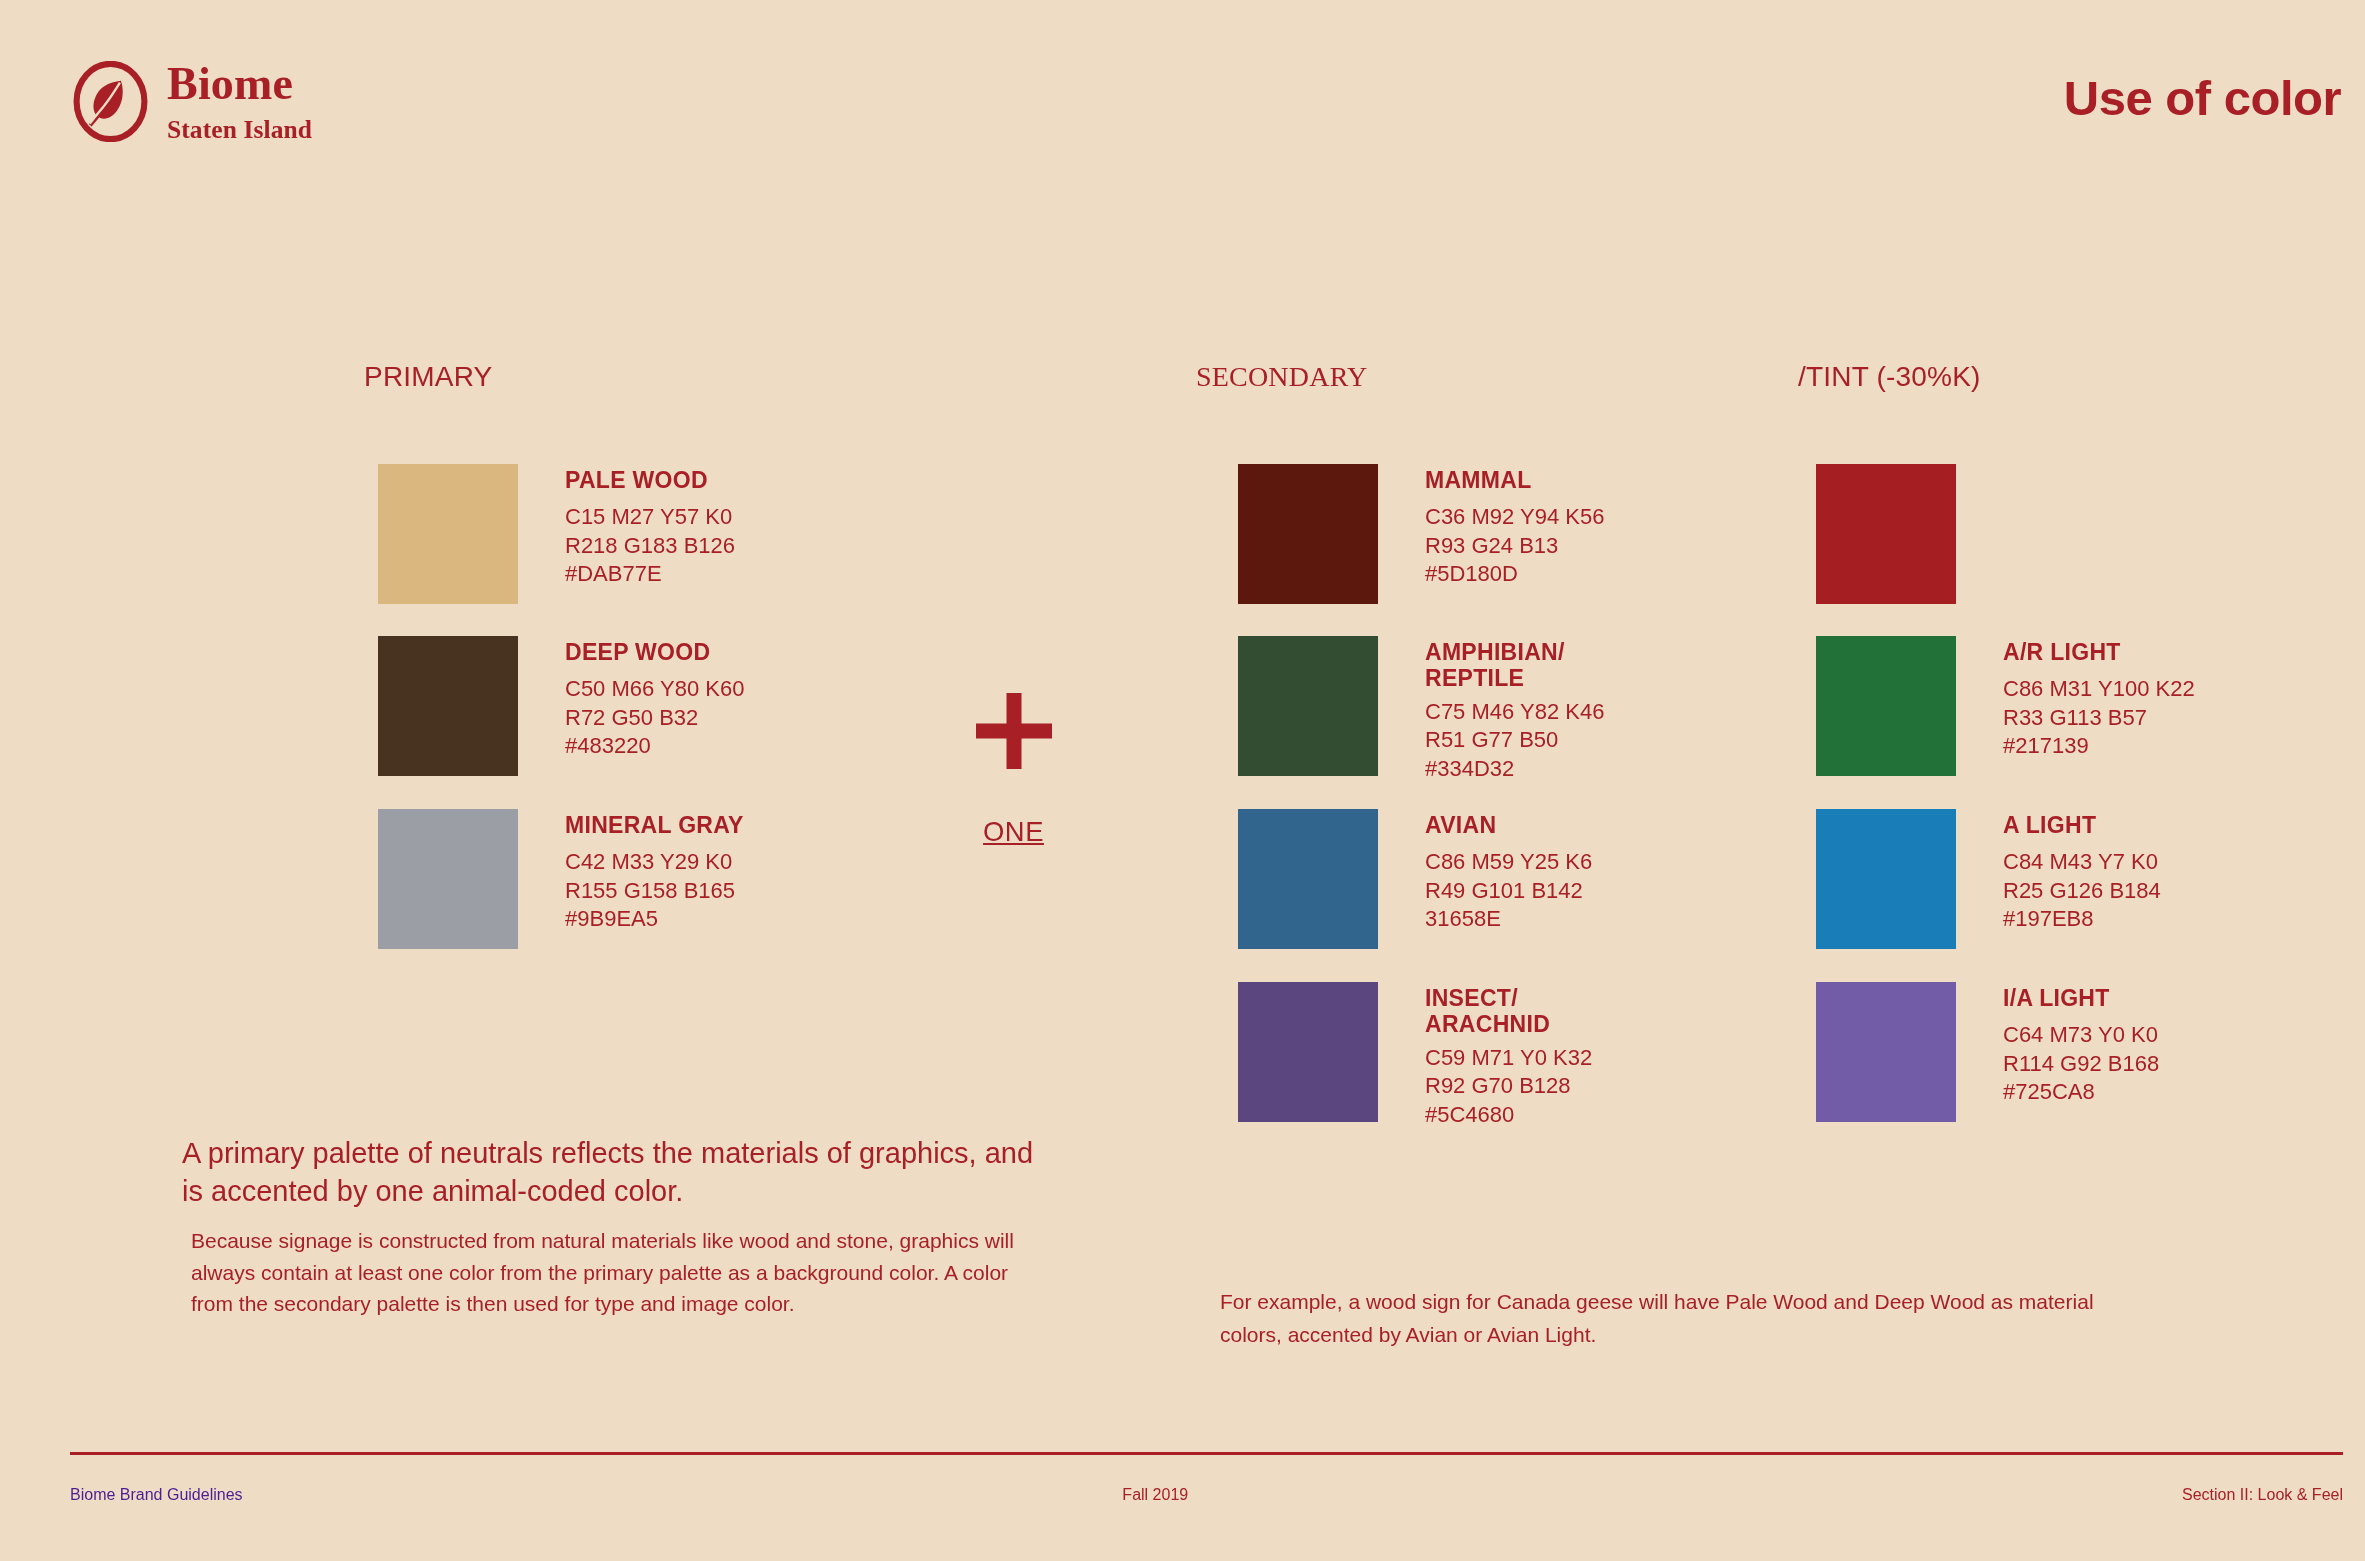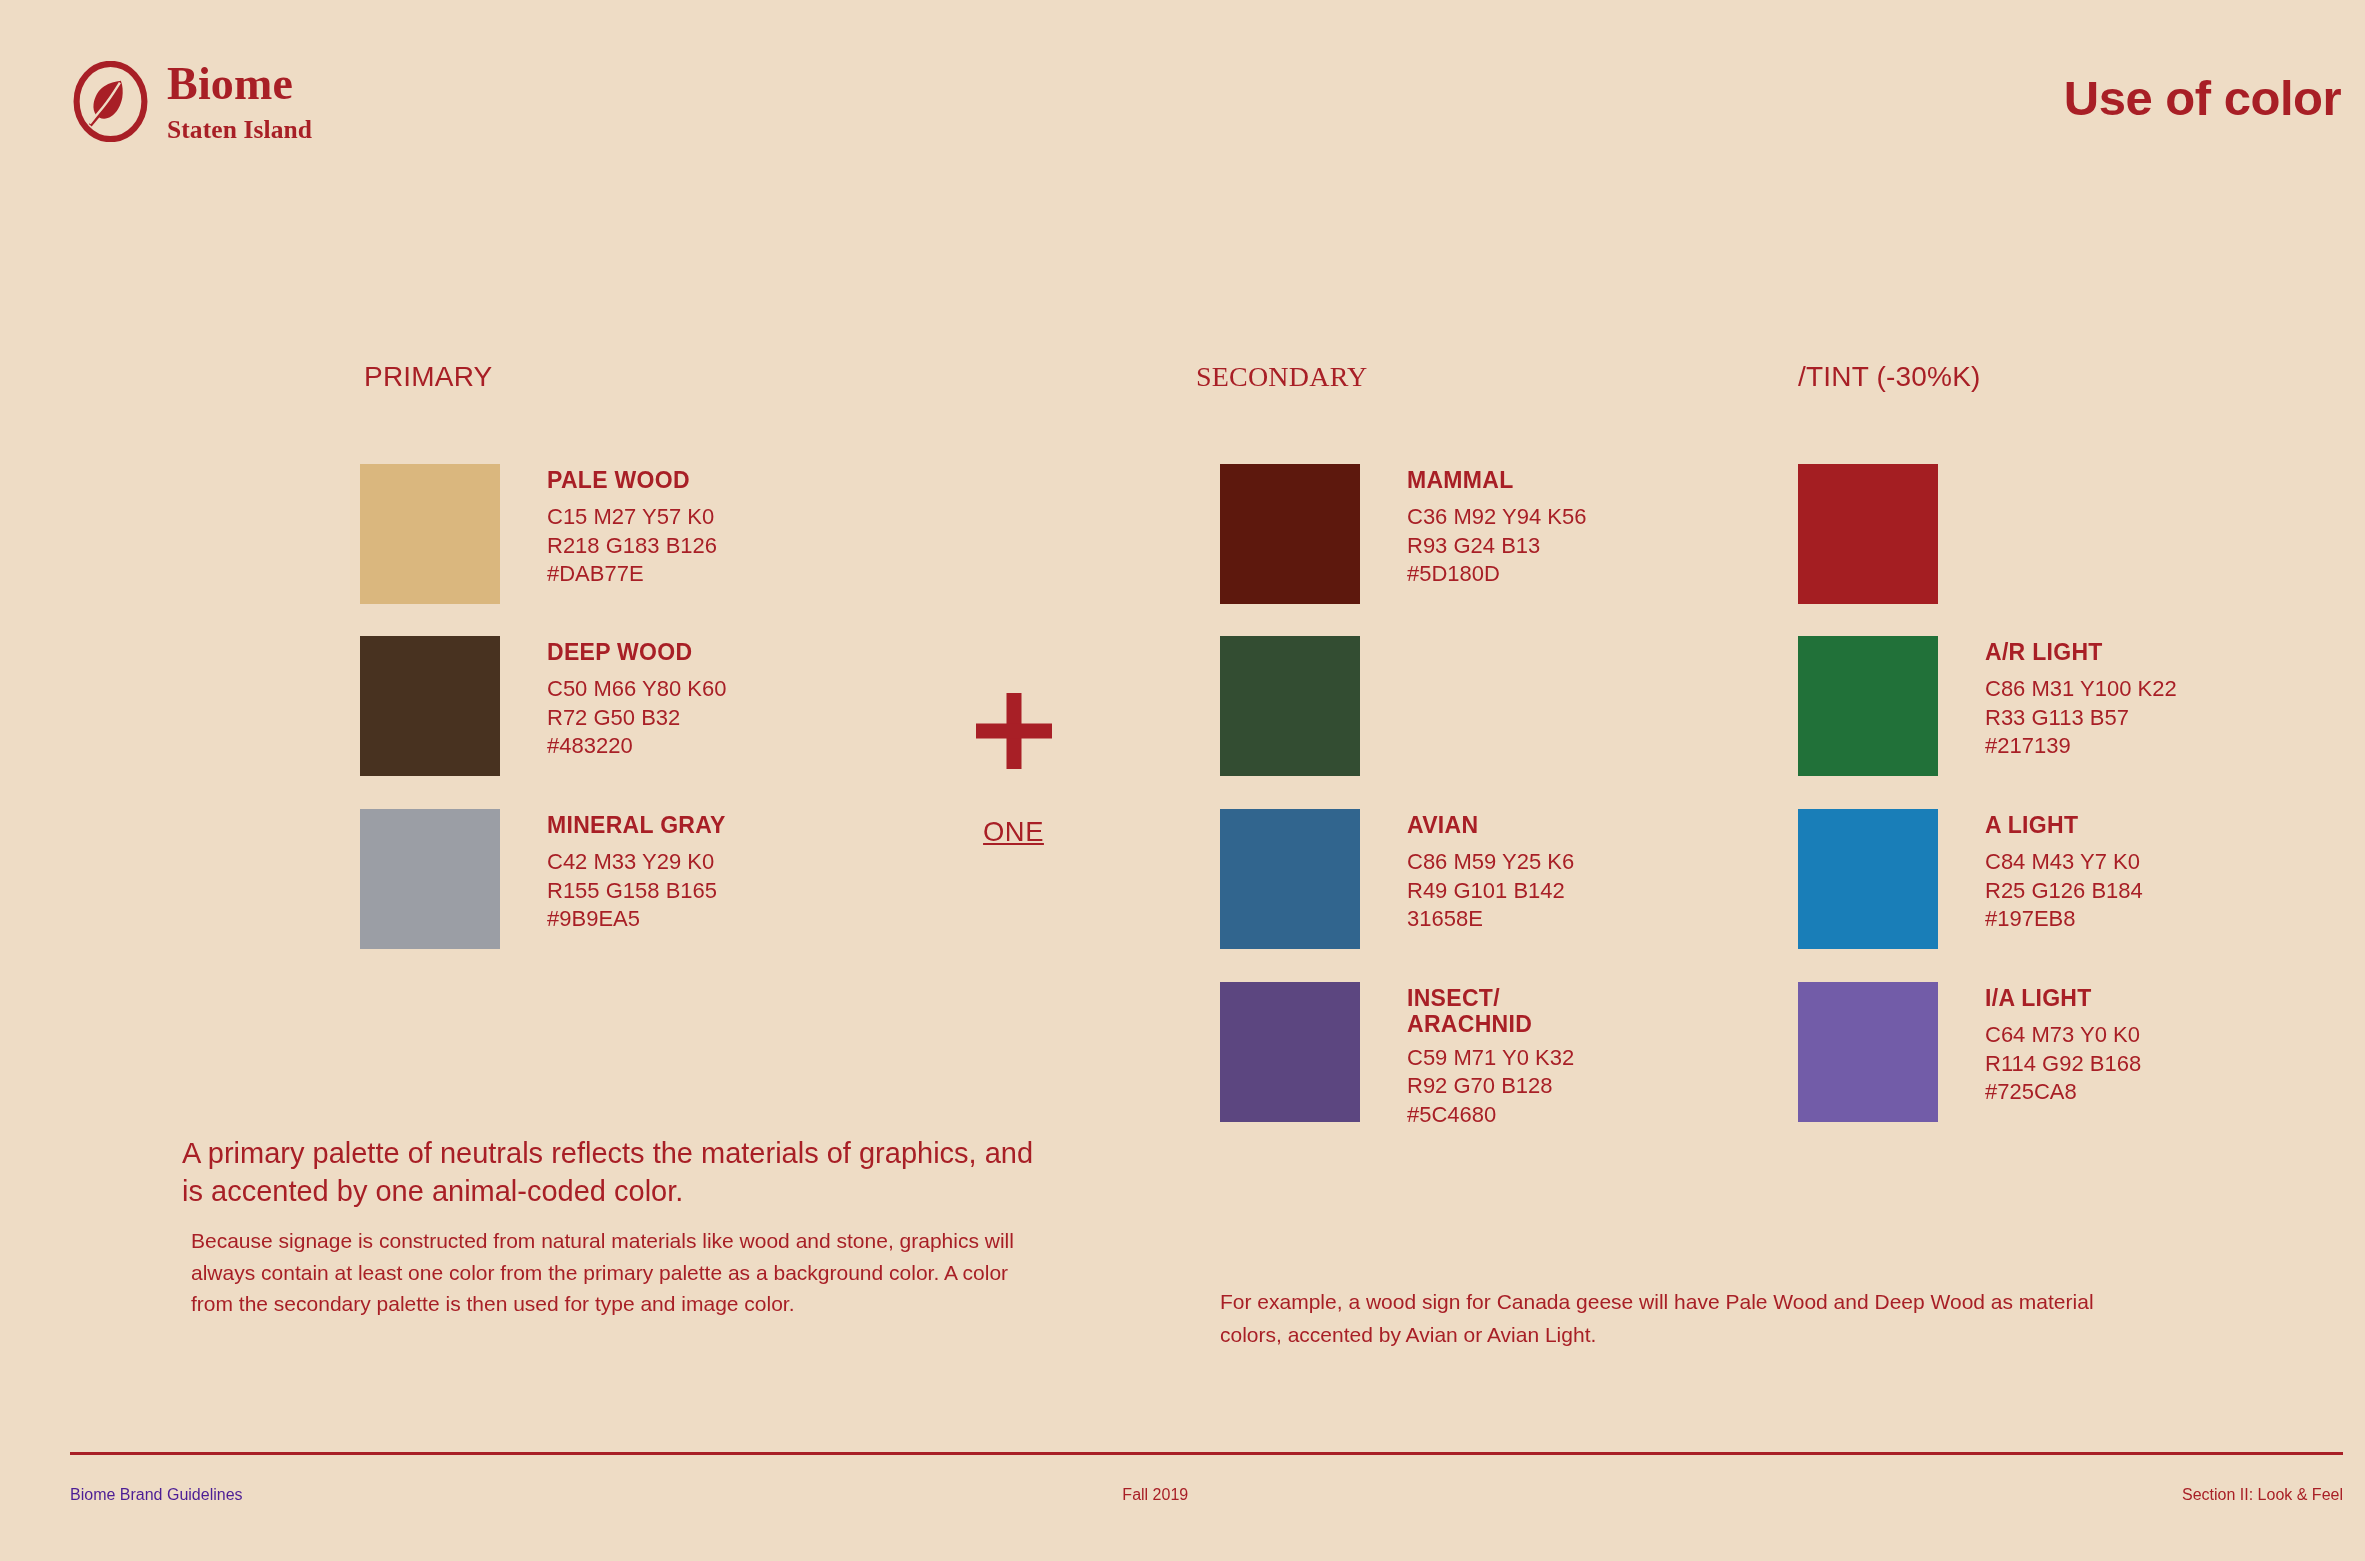--- a/index.html
+++ b/index.html
@@ -26,21 +26,21 @@
     white-space:nowrap;
   }
 
   
   .col-head{position:absolute;font-size:28px;font-weight:400;letter-spacing:0.2px;color:#A81F26;white-space:nowrap;}
   #head-primary{left:364px;top:361px;}
   #head-secondary{left:1196px;top:361px;font-family:Liberation Serif, serif;}
   #head-tint{left:1798px;top:361px;}
 
   
-  .swatch-row{position:absolute;display:flex;align-items:flex-start;}
+  .swatch-row{position:absolute;display:flex;align-items:flex-start;margin-left:18px;}
   .swatch{width:140px;height:140px;flex:0 0 auto;}
   .swatch-info{margin-left:47px;padding-top:3.8px;}
   .swatch-name{font-size:23px;font-weight:700;letter-spacing:0.3px;line-height:1.12;color:#A81F26;white-space:pre-line;}
   .swatch-specs{margin-top:9.5px;font-size:22px;font-weight:400;line-height:1.30;color:#A81F26;}
   .swatch-specs div{white-space:nowrap;}
   .name-2line .swatch-specs{margin-top:6.6px;}
 
   
   .col-primary{left:360px;}
   .col-secondary{left:1220px;}
@@ -150,20 +150,29 @@
       <div class="swatch-specs">
         <div>C36 M92 Y94 K56</div>
         <div>R93 G24 B13</div>
         <div>#5D180D</div>
       </div>
     </div>
   </div>
 
   <div class="swatch-row col-secondary name-2line" style="top:636px">
     <div class="swatch" style="background-color: rgb(51, 77, 50);"></div>
+    <div class="swatch-info">
+      <div class="swatch-name">AMPHIBIAN/
+REPTILE</div>
+      <div class="swatch-specs">
+        <div>C75 M46 Y82 K46</div>
+        <div>R51 G77 B50</div>
+        <div>#334D32</div>
+      </div>
+    </div>
   </div>
 
   <div class="swatch-row col-secondary" style="top:809px">
     <div class="swatch" style="background-color: rgb(49, 101, 142);"></div>
     <div class="swatch-info">
       <div class="swatch-name">AVIAN</div>
       <div class="swatch-specs">
         <div>C86 M59 Y25 K6</div>
         <div>R49 G101 B142</div>
         <div>31658E</div>

